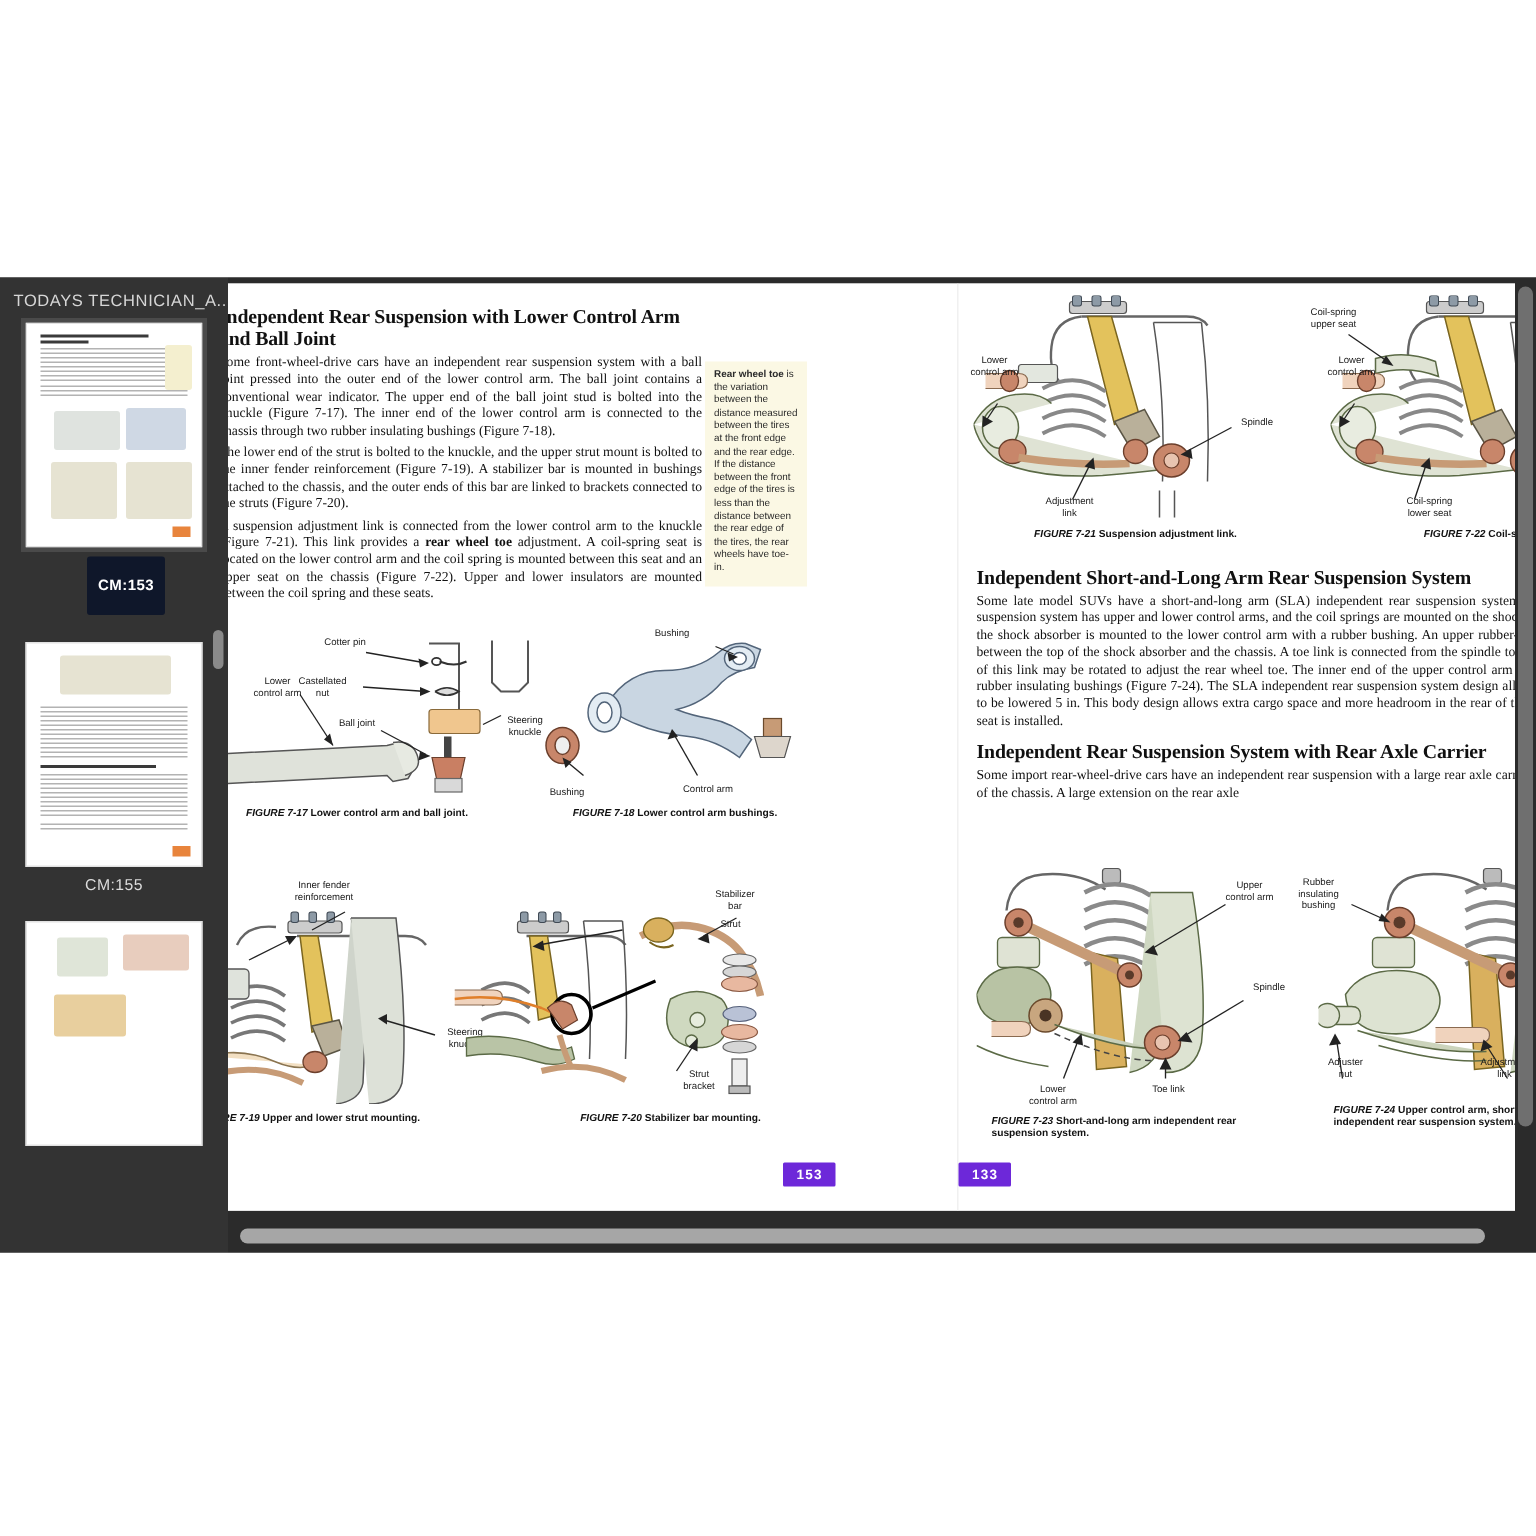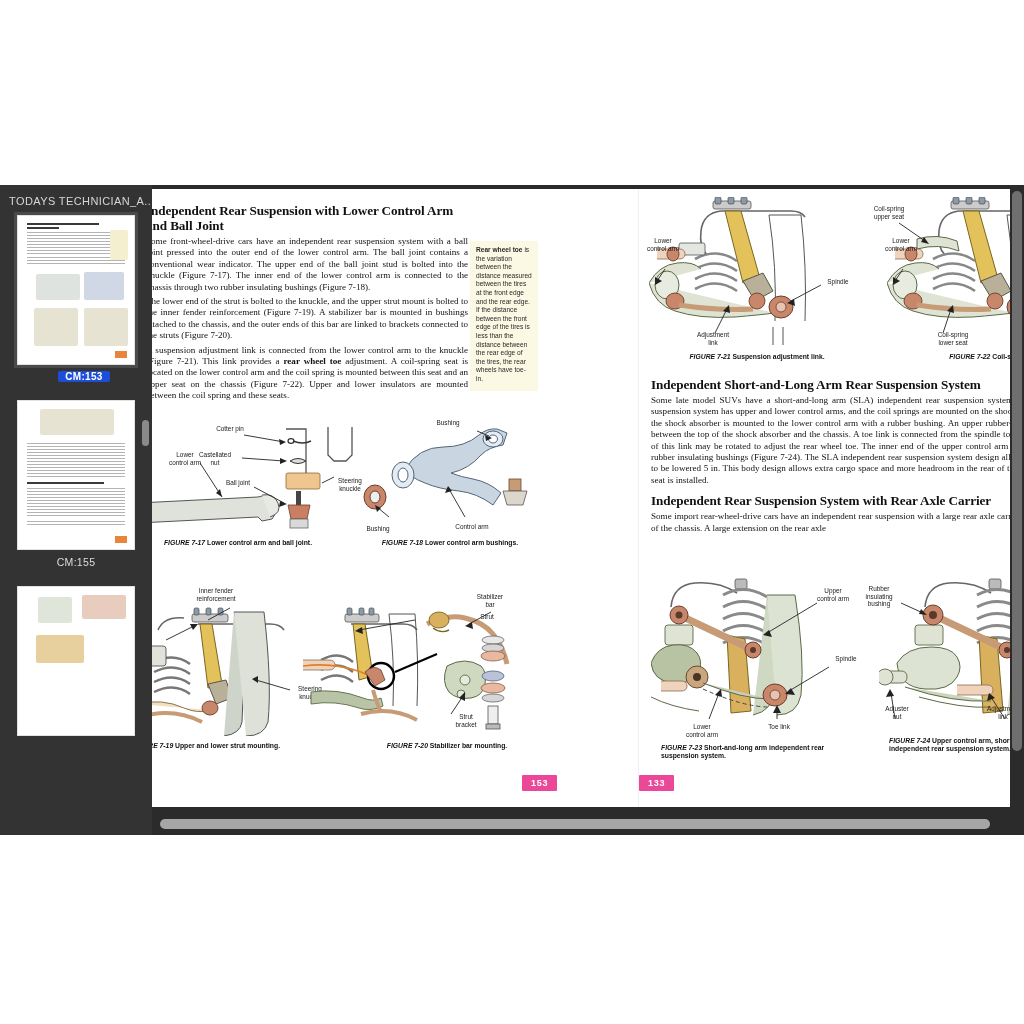--- a/index.html
+++ b/index.html
@@ -11,21 +11,21 @@
   
   #sidebar{ position:absolute; left:0; top:0; width:152px; height:650px;
     background:#333333; overflow:hidden; }
   #sidebar-title{ color:#d6d6d6; font-size:11px; letter-spacing:.4px;
     padding:10px 9px 8px 9px; white-space:nowrap; overflow:hidden; }
   .thumb-wrap{ padding:0 0 6px 0; display:flex; flex-direction:column; align-items:center; }
   .thumb{ width:118px; height:150px; background:#ffffff; position:relative;
     border:1px solid #e2e2e2; overflow:hidden; }
   .thumb.sel{ outline:3px solid #4a4a4a; }
   .thumb-cap{ font-size:10.5px; color:#dcdcdc; margin:6px 0 12px 0; letter-spacing:.3px; }
-  .thumb-cap.active{ background:#1d4ed8; color:#fff; padding:0 7px; border-radius:2px;
+  .thumb-cap.active{ background:#0f172a; color:#fff; padding:14px 7px; border-radius:2px;
     font-weight:bold; font-size:10px;margin-left:16px; }
   #sb-scroll{ position:absolute; right:3px; top:235px; width:7px; height:26px;
     background:#8a8a8a; border-radius:4px; }
 
   
   .tl{ position:absolute; background:#9a9a9a; height:1.2px; left:9px; right:9px; opacity:.75;}
   .th-h{ position:absolute; background:#3a3a3a; height:2.4px; left:9px; width:62%; }
   .tfig{ position:absolute; border-radius:2px; }
   .tpn{ position:absolute; right:7px; bottom:6px; width:12px; height:7px; background:#e8843c;}
 
@@ -51,21 +51,21 @@
     padding:5px 6px 7px 6px; }
   #def-box .t{ font-size:6.6px; line-height:8.6px; color:#2a2a2a;
     font-family:"Liberation Sans", sans-serif; }
   #def-box .t b{ font-weight:bold; }
 
   .figcap{ font-family:"Liberation Sans", sans-serif; font-size:6.8px;
     font-weight:bold; text-align:center; line-height:8.4px; }
   .figcap i{ font-style:italic; }
   .figcap.left{ text-align:left; }
 
-  .pgnum{ position:absolute; bottom:18px; background:#ec4899; color:#fff;
+  .pgnum{ position:absolute; bottom:18px; background:#6d28d9; color:#fff;
     font-size:9px; font-weight:bold; padding:3px 9px; letter-spacing:.8px;
     font-family:"Liberation Sans", sans-serif; border-radius:1px;}
 
   .lbl{ position:absolute; font-family:"Liberation Sans", sans-serif; font-size:6.4px;
     line-height:7.6px; color:#1a1a1a; text-align:center; white-space:pre-line;}
 
   
   #v-scroll{ position:absolute; right:2px; top:4px; width:10px; bottom:28px; }
   #v-thumb{ position:absolute; left:0; top:2px; width:10px; height:560px;
     background:#6f6f6f; border-radius:5px; }

